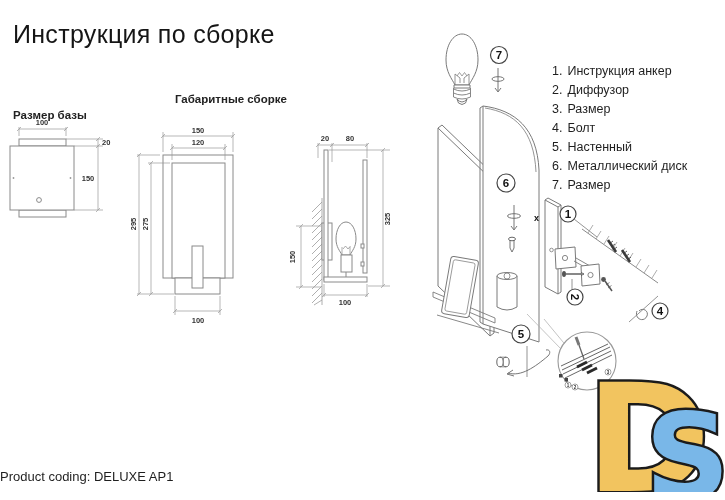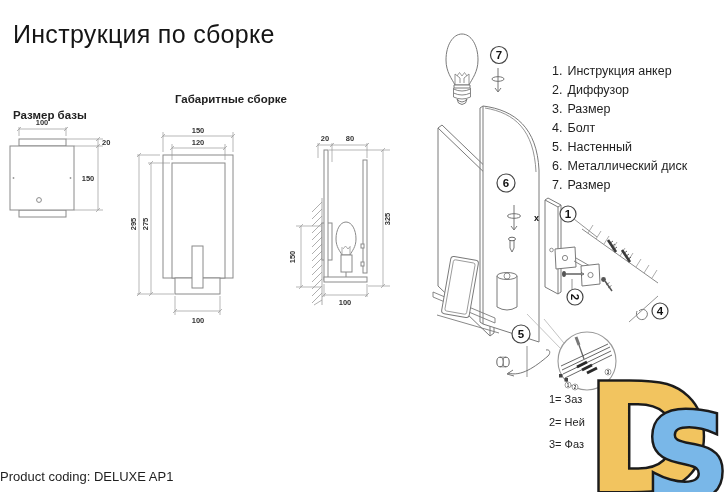--- a/index.html
+++ b/index.html
@@ -287,25 +287,20 @@
     <div class="part-row">
         <span>6.</span>
         <span>Металлический диск</span>
       </div>
     <div class="part-row">
         <span>7.</span>
         <span>Размер</span>
       </div>
   </div>
 
-  <div class="wire-legend">
-    <div>1= Заз</div>
-    <div>2= Ней</div>
-    <div>3= Фаз</div>
-  </div>
 
   <svg style="left:588px;top:378px" width="137" height="122" viewBox="0 0 137 122">
     <text class="logo-d" x="-2" y="113" stroke="#1b1b1b" stroke-width="5" paint-order="stroke" fill="#F2C45F">D</text>
     <text class="logo-s" x="57" y="119" stroke="#1b1b1b" stroke-width="5" paint-order="stroke" fill="#79B7E8">S</text>
   </svg>
 
   <div class="footer">Product coding: DELUXE AP1</div>
 
 </div>
 

